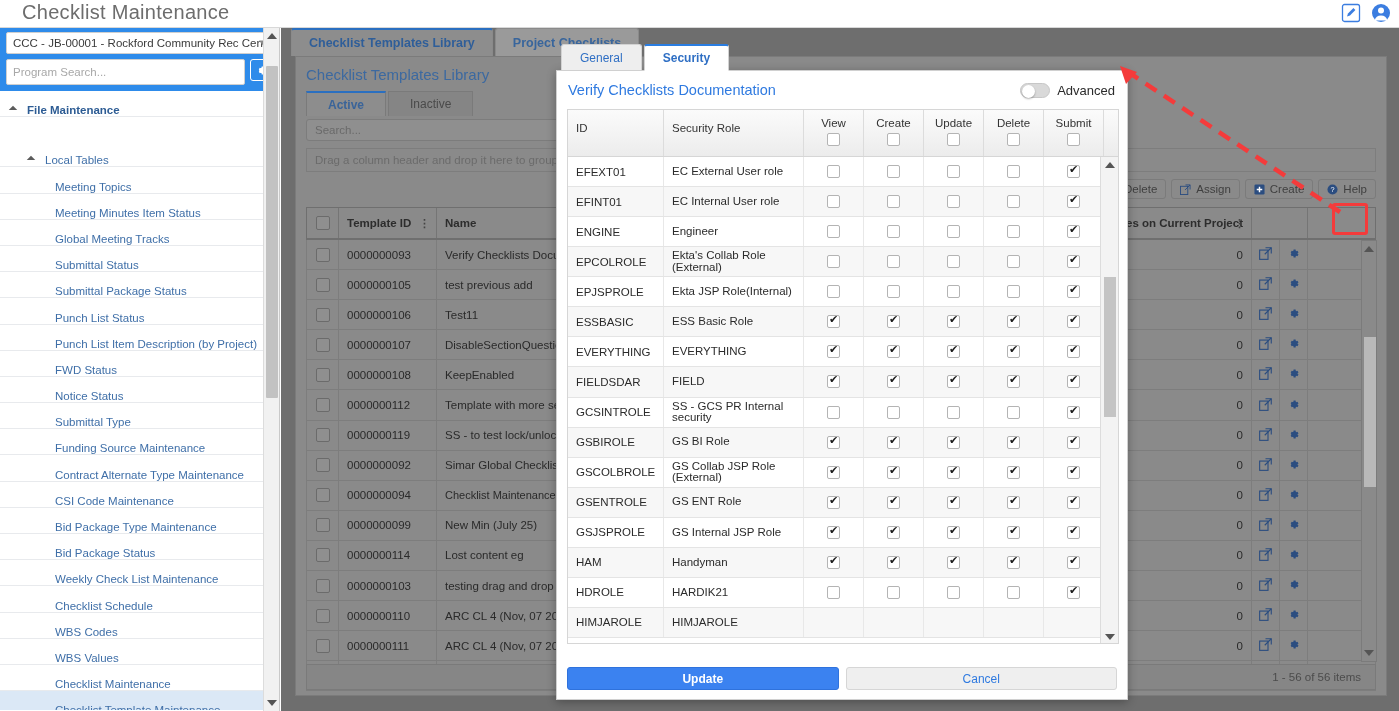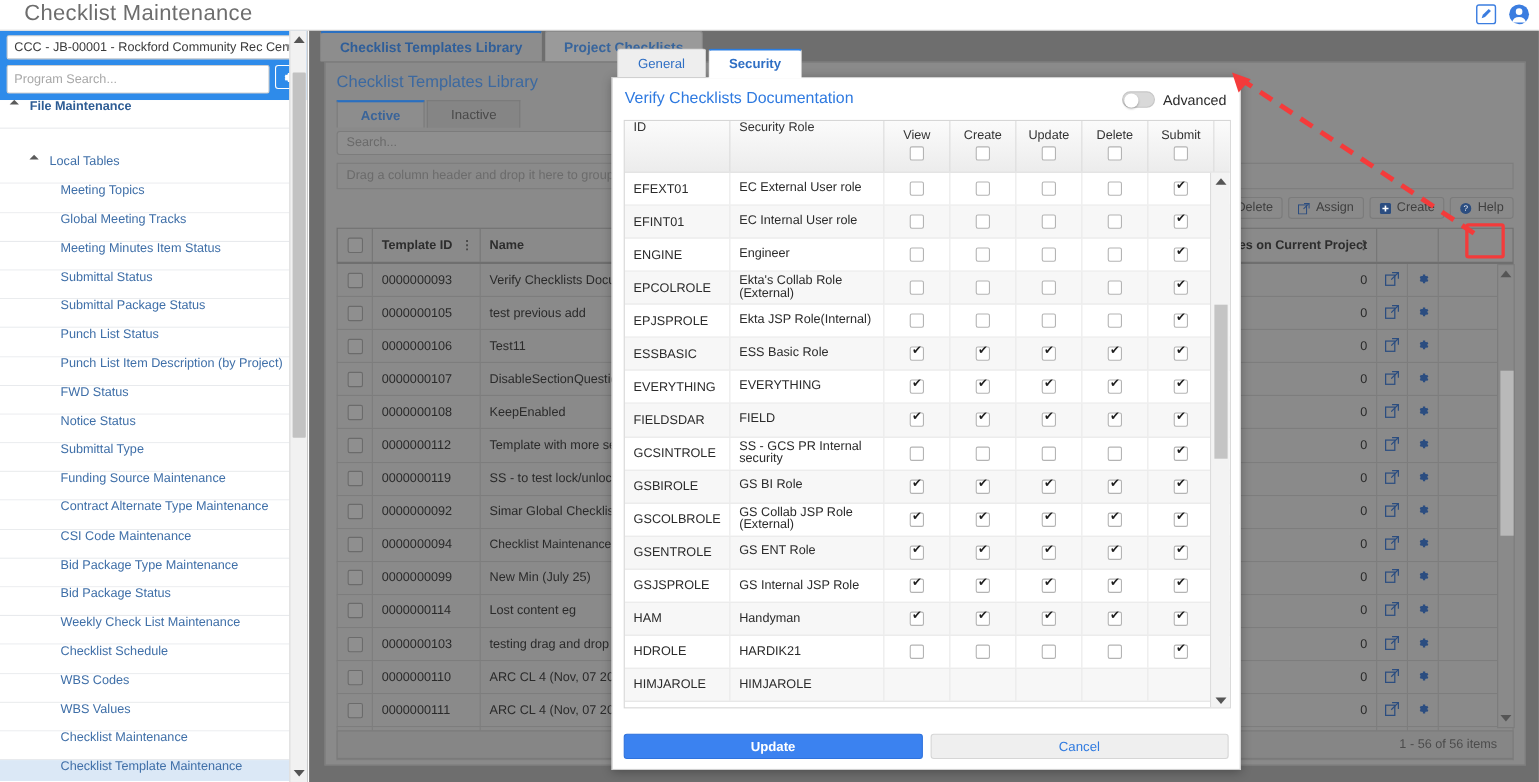--- a/index.html
+++ b/index.html
@@ -50,21 +50,21 @@
   .sb-input {
     flex:1; height:22px; background:#fff; border:1px solid #cfcfcf; border-radius:2px;
     display:flex; align-items:center; padding:12px 6px; font-size:11.5px; color:#a8a8a8;
   }
   .sb-gear-btn {
     width:23px;height:22px;background:#2e8bea;border:1px solid #ffffff;border-radius:3px;
     display:flex;align-items:center;justify-content:center;
   }
   .sb-list { height:619px; overflow:hidden; position:relative; }
   .sb-item {
-    height:26.2px; display:flex; align-items:flex-start;
+    height:26.2px; display:flex; align-items:flex-end;
     border-bottom:1px solid #e8eaed; font-size:11.5px; color:#3f6fa8;
     white-space:nowrap; padding-left:10px; background:#fff;
   }
   .sb-item.lvl0 { font-weight:bold; color:#2d5c94; padding-left:10px; }
   .sb-item.lvl1 { padding-left:28px; color:#3f6fa8;margin-top:24px; }
   .sb-item.lvl2 { padding-left:55px; }
   .sb-item.selected { background:#dbe8f6; }
   .sb-arrow {
     display:inline-block; width:10px; height:10px; margin-right:7px; position:relative; flex:0 0 auto;
   }
@@ -211,21 +211,21 @@
     background:#ffffff;box-shadow:0 1px 2px rgba(0,0,0,.3);
   }
   .adv-label { font-size:13px; color:#2b2b2b; }
 
   .mtable { position:absolute; left:10px; top:38px; width:552px; height:535px; overflow:hidden;
             border:1px solid #d6d6d6; }
   .mt-head { display:flex; height:47px; background:linear-gradient(#fbfbfb,#ececec);
              border-bottom:1px solid #d6d6d6; }
   .mth {
     border-right:1px solid #dcdcdc; font-size:11.5px; color:#333; padding:0 8px;
-    display:flex; align-items:flex-start; padding-bottom:10px;
+    display:flex; align-items:center; padding-bottom:10px;
   }
   .mth.c-id { width:96px; }
   .mth.c-role { width:140px; }
   .mth.c-perm { width:60px; flex-direction:column; align-items:center; justify-content:center; padding-bottom:4px; gap:4px;}
   .mth.c-perm .lbl { font-size:11.5px; color:#333; }
   .mbox { width:13px;height:13px;border:1px solid #b4b4b4;border-radius:2px;background:#fff; display:block;}
   .mbox.on { background:#fff; position:relative; }
   .mbox.on::after {
     content:"✔"; position:absolute; left:1px; top:-3px; font-size:11px; color:#1c1c1c; line-height:13px;
   }
@@ -310,24 +310,24 @@
           <span>File Maintenance</span>
         </div>
         <div class="sb-item lvl1">
           <span class="sb-arrow"></span>
           <span>Local Tables</span>
         </div>
         <div class="sb-item lvl2">
           <span>Meeting Topics</span>
         </div>
         <div class="sb-item lvl2">
+          <span>Meeting Minutes Item Status</span>
+        </div>
+        <div class="sb-item lvl2">
           <span>Global Meeting Tracks</span>
-        </div>
-        <div class="sb-item lvl2">
-          <span>Meeting Minutes Item Status</span>
         </div>
         <div class="sb-item lvl2">
           <span>Submittal Status</span>
         </div>
         <div class="sb-item lvl2">
           <span>Submittal Package Status</span>
         </div>
         <div class="sb-item lvl2">
           <span>Punch List Status</span>
         </div>

